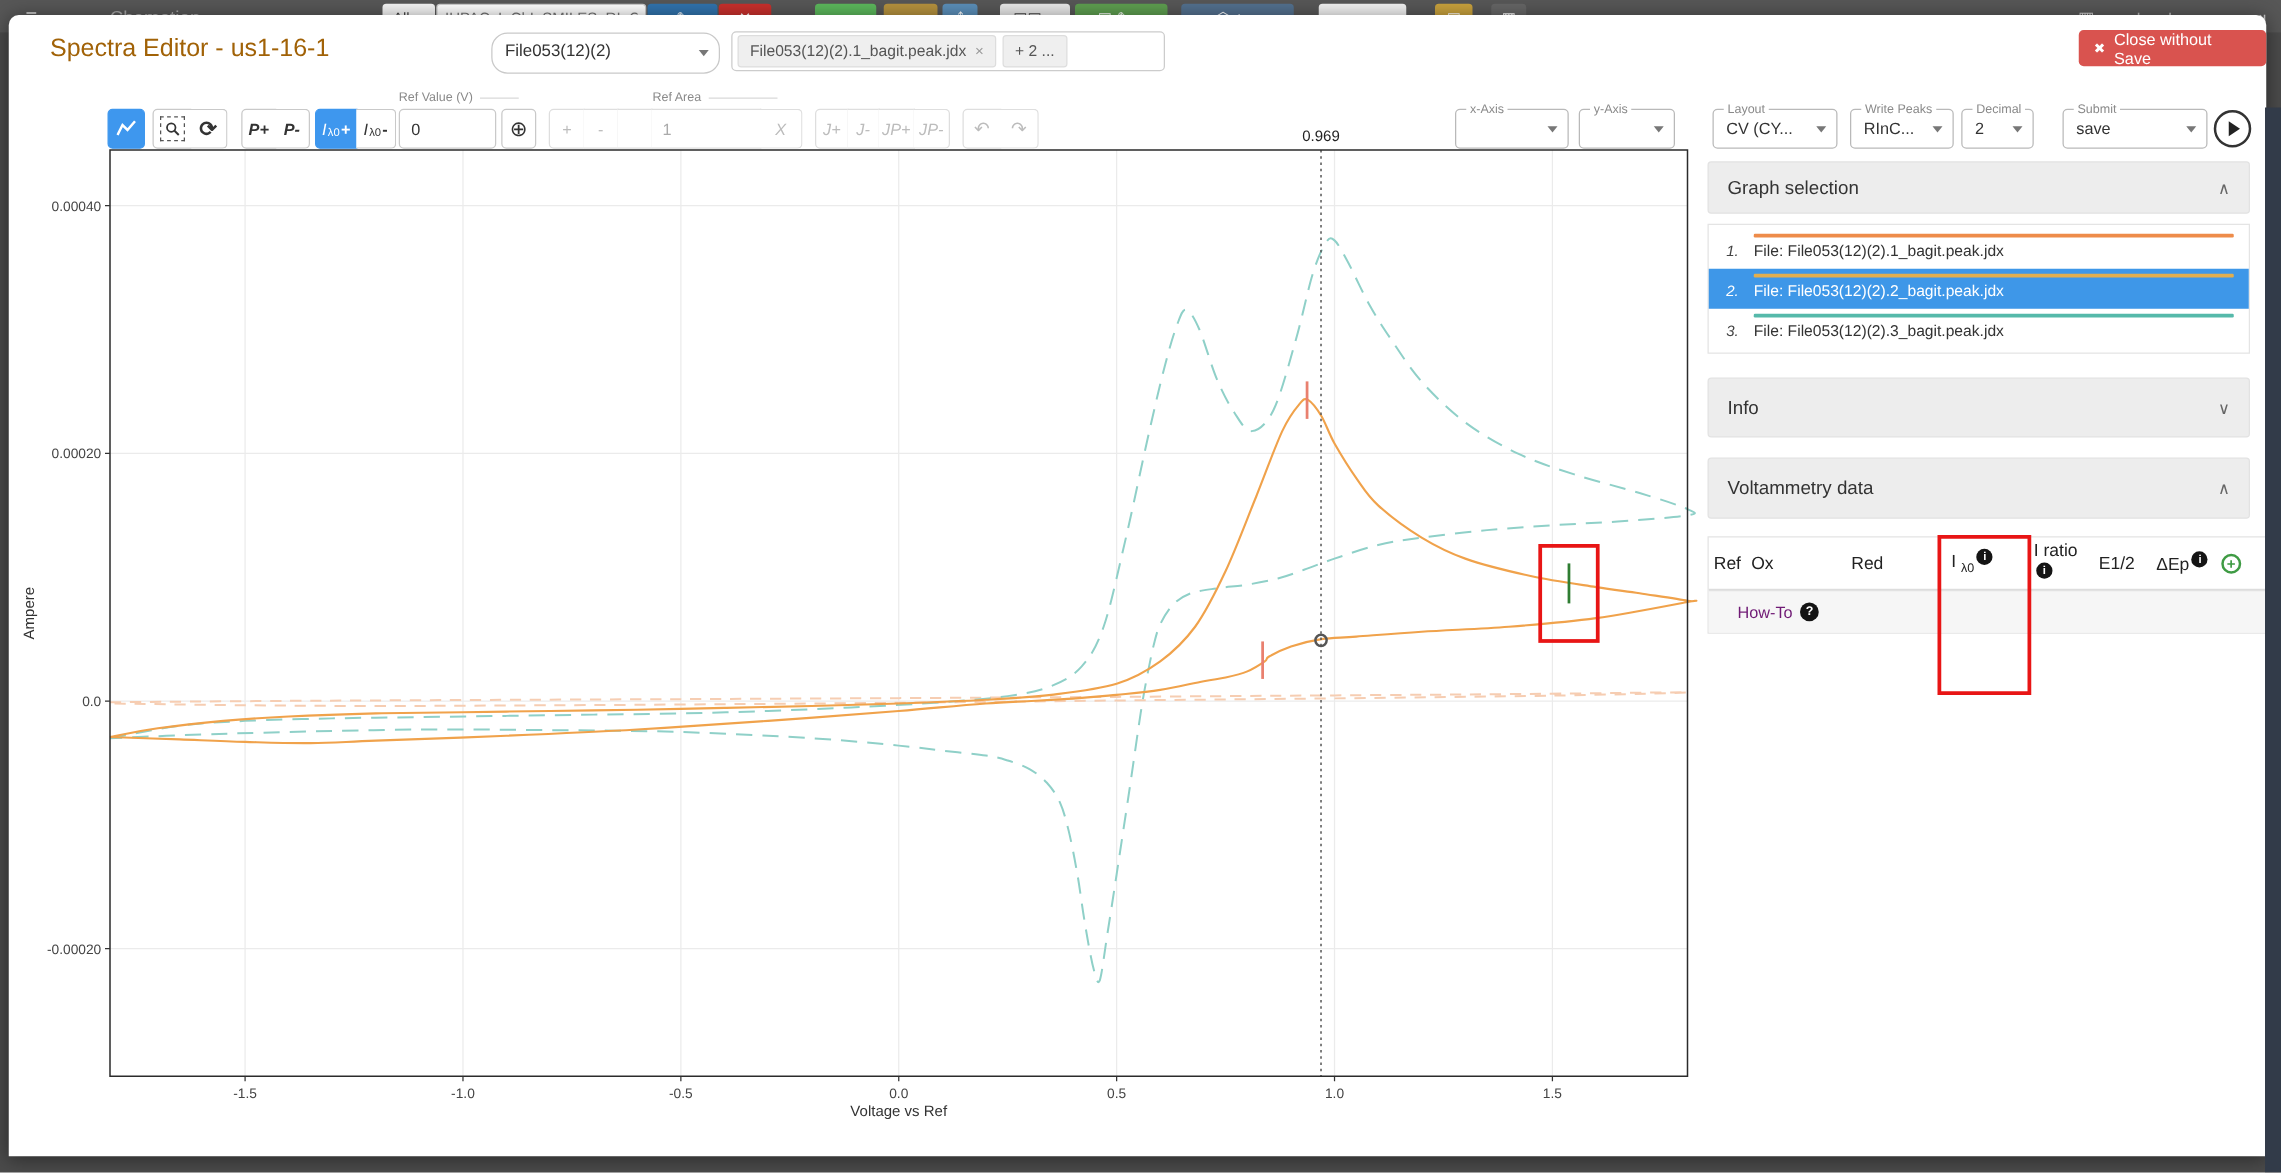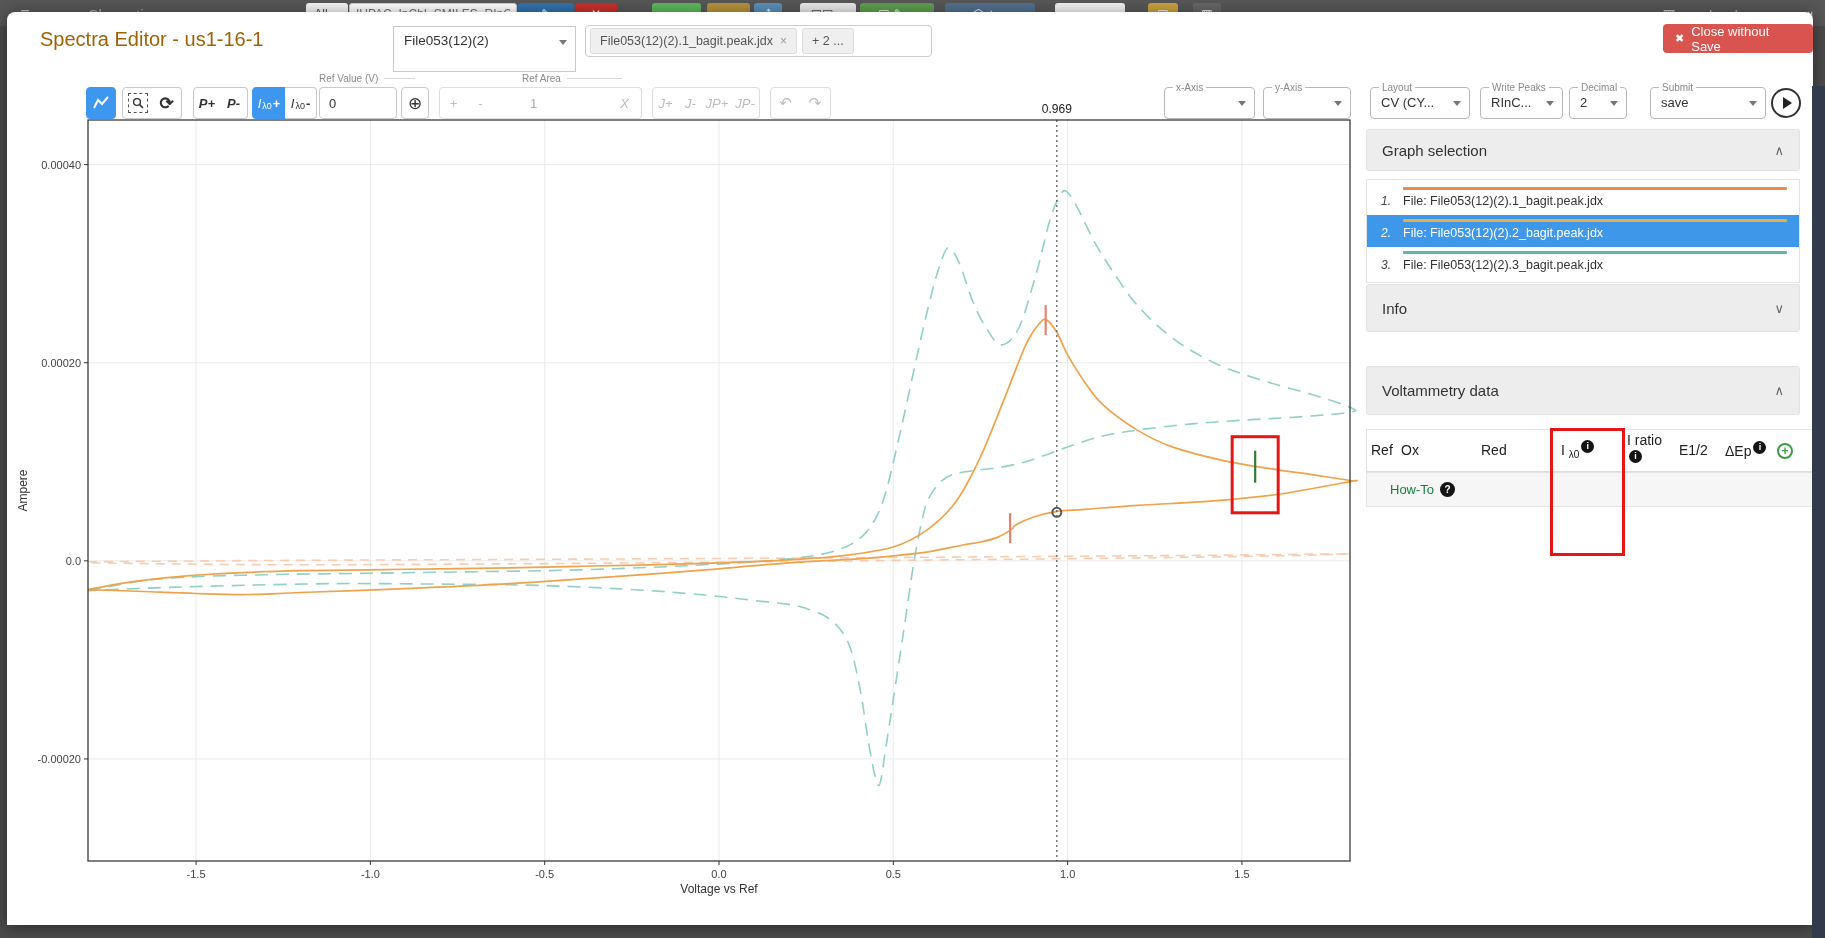--- a/index.html
+++ b/index.html
@@ -5,21 +5,21 @@
   html,body{margin:0;padding:0}
   body{width:1825px;height:938px;position:relative;background:#4b4b4b;font-family:"Liberation Sans",sans-serif;overflow:hidden}
   
   .navbar{position:absolute;top:0;left:0;width:1825px;height:26px;background:#575757;z-index:1}
   .nv{position:absolute;top:3px;height:22px;box-sizing:border-box;border-radius:3px;display:flex;align-items:center;justify-content:center;font-size:12px;color:#fff;gap:4px}
   .nv .cdn{width:0;height:0;border-left:4px solid transparent;border-right:4px solid transparent;border-top:4px solid #ccc}
   
   .modal{position:absolute;left:7px;top:12px;width:1806px;height:913px;background:#fff;border-radius:8px 8px 0 0;box-shadow:0 2px 16px rgba(0,0,0,.45);z-index:10}
   .right-strip{position:absolute;right:0;top:86px;width:13px;height:852px;background:#323b49;z-index:40}
   .sp-title{position:absolute;left:33px;top:16px;font-size:20px;color:#a16207}
-  .file-select{position:absolute;left:386px;top:14px;width:183px;height:46px;border:1px solid #c9c9c9;border-radius:0;box-sizing:border-box;cursor:pointer}
+  .file-select{position:absolute;left:386px;top:14px;width:183px;height:33px;border:1px solid #c9c9c9;border-radius:13px;box-sizing:border-box;cursor:pointer}
   .file-select .val{position:absolute;left:10px;top:6px;font-size:13.5px;color:#333}
   .caret{position:absolute;right:8px;top:13px;width:0;height:0;border-left:4px solid transparent;border-right:4px solid transparent;border-top:5px solid #777}
   .tabs-box{position:absolute;left:578px;top:13px;width:347px;height:32px;border:1px solid #ccc;border-radius:4px;box-sizing:border-box;display:flex;align-items:center;padding-left:4px;gap:5px}
   .chip{height:24px;background:#efefef;border:1px solid #ddd;border-radius:3px;display:flex;align-items:center;padding:0 9px;font-size:12.5px;color:#555;cursor:pointer}
   .chip .x{margin-left:7px;color:#999;font-size:12px;cursor:pointer}
   .close-btn{position:absolute;left:1656px;top:12px;height:29px;background:#d9534f;border-radius:4px;color:#fff;font-size:13px;display:flex;align-items:center;padding:0 12px;gap:7px;cursor:pointer}
   .close-btn .cx{font-size:11px}
   
   .toolbar{position:absolute;left:0;top:75px;width:1806px;height:32px;z-index:5}
   .tb{position:absolute;top:0;height:32px;box-sizing:border-box;background:#fff;border:1px solid #c9c9c9;border-radius:4px;display:flex;align-items:center;justify-content:center;font-size:13px;color:#333;cursor:pointer}
@@ -55,21 +55,21 @@
   .vt-head>div{padding:2px 2px 2px 4px;line-height:1.25}
   .vt-row{min-height:76px;font-size:13.5px;color:#222}
   .vt-row>div{padding:2px 2px 2px 4px;line-height:1.3}
   .cell-red{background:#4596e8;color:#fff;align-self:stretch;display:flex;align-items:center}
   .i-info{display:inline-block;width:13px;height:13px;border-radius:50%;background:#141414;color:#fff;font-size:9px;line-height:13px;text-align:center;font-weight:bold;vertical-align:super;margin-left:2px}
   .i-add{display:inline-block;width:16px;height:16px;border:2px solid #3f9b44;color:#3f9b44;border-radius:50%;font-size:12px;line-height:13px;text-align:center;font-weight:bold;cursor:pointer;box-sizing:border-box}
   .i-rem{display:inline-block;width:17px;height:17px;border-radius:50%;background:#e74c3c;color:#fff;font-size:13px;line-height:16px;text-align:center;cursor:pointer}
   .cbx{display:inline-block;width:13px;height:13px;border:1px solid #8a8a8a;border-radius:2px;background:#fff;margin-left:8px;cursor:pointer}
   .red-outline{position:absolute;left:183px;top:-2px;width:69px;height:122px;border:3px solid #e81515;pointer-events:none;z-index:8}
   .vt-foot{background:#f6f6f6;border-top:1px solid #e2e2e2;height:33px;display:flex;align-items:center;padding-left:23px;font-size:13px;gap:6px}
-  .howto{color:#15803d;cursor:pointer}
+  .howto{color:#701a75;cursor:pointer}
   .i-help{display:inline-block;width:15px;height:15px;border-radius:50%;background:#141414;color:#fff;font-size:10px;line-height:15px;text-align:center;font-weight:bold}
   #chart-svg{position:absolute;left:0;top:0;z-index:2}
   .sub0{font-size:10px}
 </style>
 </head>
 <body>
 
 <div class="navbar">
   <span class="nv" style="left:12px;width:26px;color:#ddd;font-size:16px">≡</span>
   <span class="nv" style="left:78px;width:104px;color:#a8a8a8;font-size:15px">
@@ -203,21 +203,21 @@
         <i>JP-</i>
       </span>
     <span class="tb dis gl" style="left:763px;width:31px;font-size:15px">↶</span>
     <span class="tb dis gr" style="left:793px;width:31px;font-size:15px">↷</span>
 
     <span class="tsel" style="left:1157px;width:91px">
       <span class="sel-label">x-Axis</span>
       <span class="val"></span>
       <span class="caret"></span>
     </span>
-    <span class="tsel" style="left:1256px;width:88px">
+    <span class="tsel" style="left:1256px;width:77px">
       <span class="sel-label">y-Axis</span>
       <span class="val"></span>
       <span class="caret"></span>
     </span>
     <span class="tsel" style="left:1363px;width:100px">
       <span class="sel-label">Layout</span>
       <span class="val">CV (CY...</span>
       <span class="caret"></span>
     </span>
     <span class="tsel" style="left:1473px;width:83px">
@@ -305,21 +305,21 @@
       <div class="g-line" style="background: rgb(226, 174, 78);"></div>
       <div class="g-label">File: File053(12)(2).2_bagit.peak.jdx</div>
     </div>
     <div class="g-item">
       <span class="g-num">3.</span>
       <div class="g-line" style="background: rgb(86, 185, 170);"></div>
       <div class="g-label">File: File053(12)(2).3_bagit.peak.jdx</div>
     </div>
   </div>
 
-  <div class="phdr" style="top:272px;height:48px">
+  <div class="phdr" style="top:290px;height:48px">
     <span>Info</span>
     <span class="chev">∨</span>
   </div>
 
   <div class="phdr" style="top:354px;height:49px">
     <span>Voltammetry data</span>
     <span class="chev">∧</span>
   </div>
 
   <div class="volt-box">

